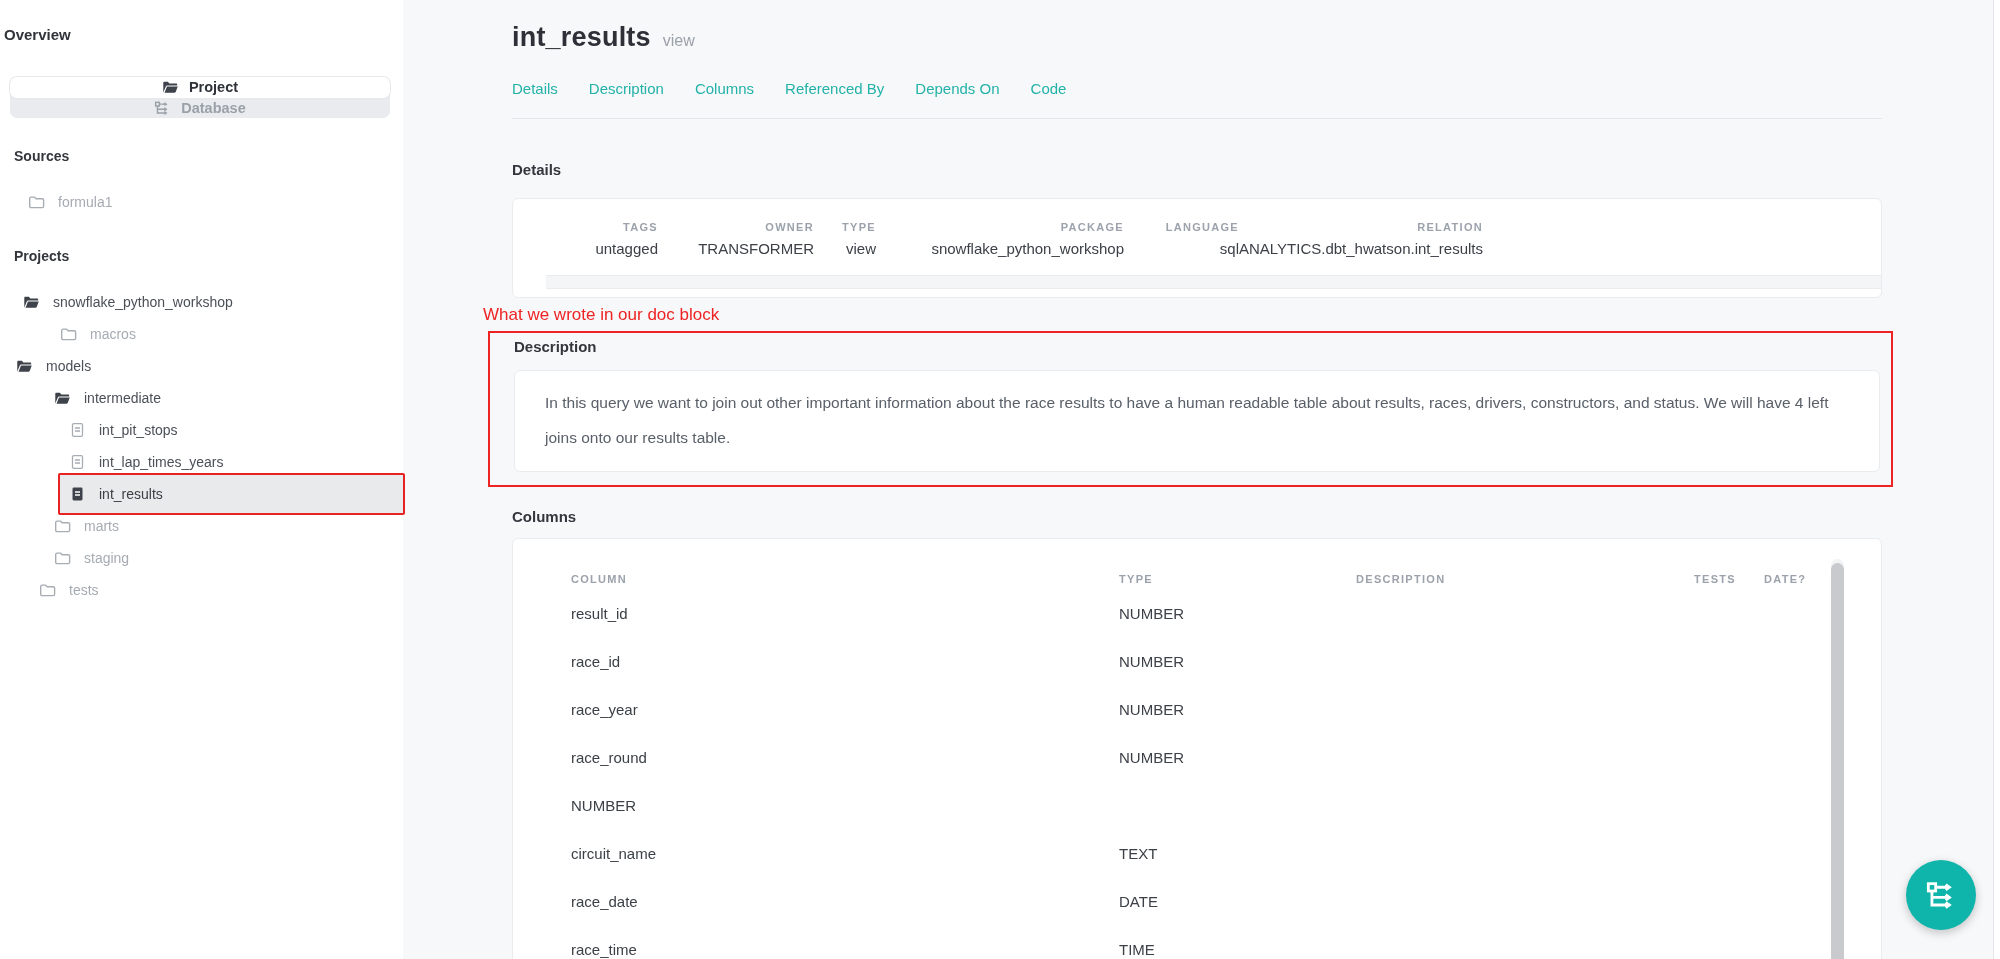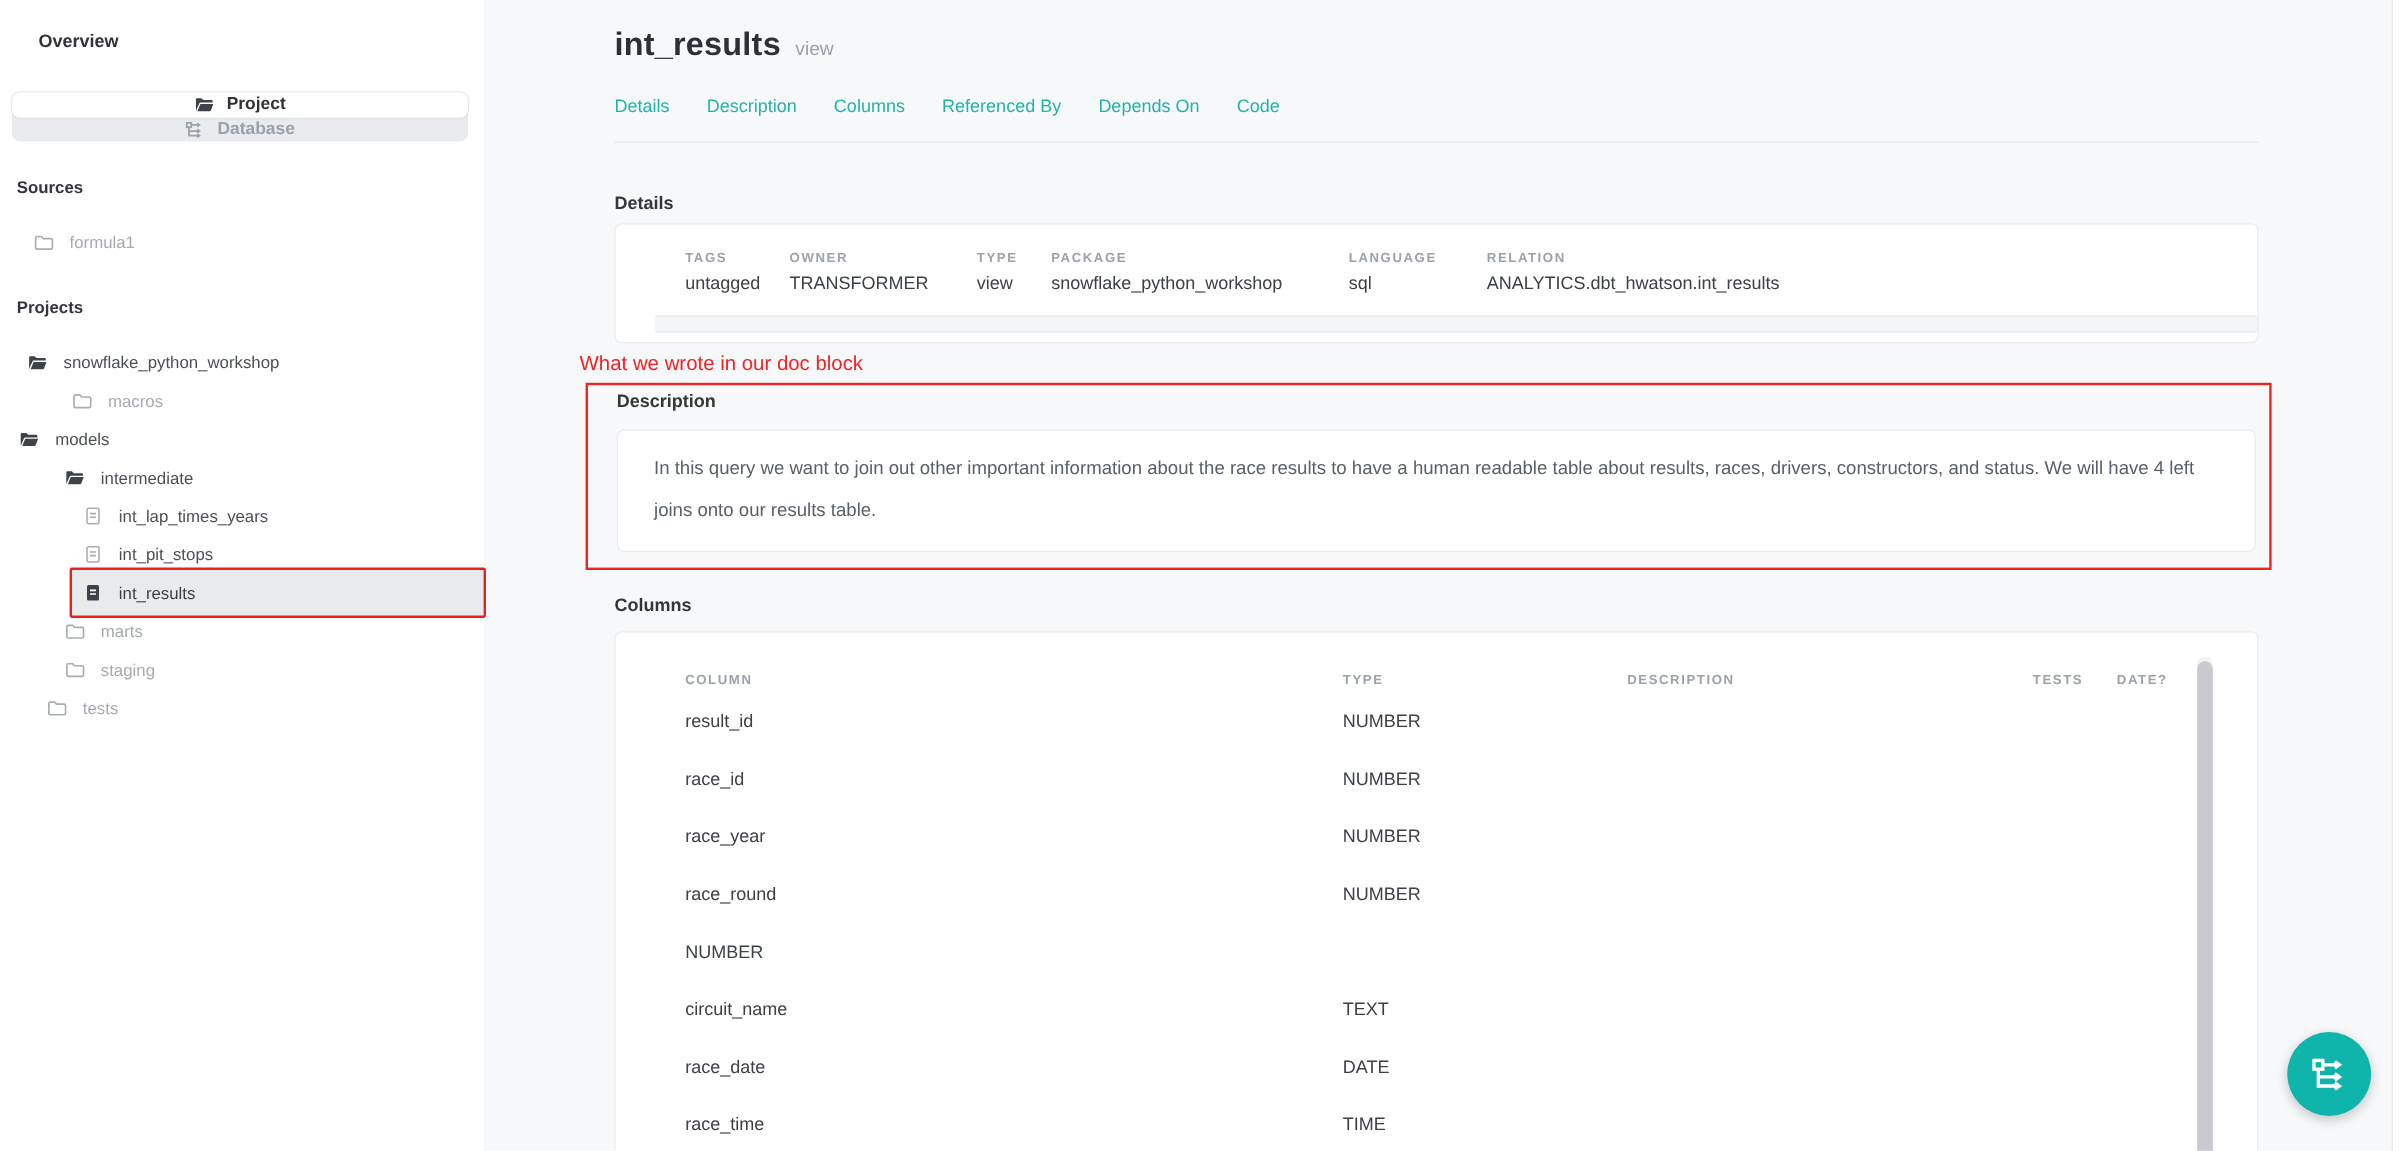--- a/index.html
+++ b/index.html
@@ -2,21 +2,21 @@
 <html><head>
 <meta charset="utf-8">
 <style>
   * { margin:0; padding:0; box-sizing:border-box; }
   html,body { width:2000px; height:959px; overflow:hidden; }
   body { font-family:"Liberation Sans", sans-serif; background:#ffffff; position:relative; }
   .app { display:flex; width:2000px; height:959px; }
 
   
   .sidebar { width:403px; min-width:403px; background:#ffffff; padding-top:26px; position:relative; z-index:2; }
-  .overview { font-size:15px; font-weight:700; color:#30333a; padding-left:32px; }
+  .overview { font-size:15px; font-weight:700; color:#30333a; padding-left:4px; }
   .toggle { display:flex; margin:34px 13px 0 10px; height:41px; background:#e9ebee; border-radius:7px;flex-direction:column; }
   .seg { flex:1; display:flex; align-items:center; justify-content:center; gap:10px;
          font-size:14.5px; font-weight:700; color:#9aa1a9; border-radius:7px; cursor:pointer; }
   .seg.active { background:#ffffff; color:#2f3239; box-shadow:0 0 0 1px #e7e9ec, 0 1px 2px rgba(0,0,0,.06); }
   .side-heading { font-size:14px; font-weight:700; color:#33363d; padding-left:14px; margin-top:30px; }
   .tree { margin-top:22px; }
   .trow-s { display:flex; align-items:center; height:32px; font-size:14px; gap:13px; cursor:pointer; position:relative; }
   .trow-s .lbl { white-space:nowrap; }
   .muted .lbl { color:#a6abb2; }
   .active-item .lbl { color:#4b4f57; }
@@ -31,21 +31,21 @@
   .content { width:1370px; position:relative; }
   .title-row { display:flex; align-items:baseline; gap:12px; }
   .page-title { font-size:27px; font-weight:700; color:#2d3036; letter-spacing:.2px; }
   .page-sub { font-size:16px; color:#9aa1a9; }
   .tabs { display:flex; gap:31px; margin-top:27px; font-size:15px; }
   .tab { color:#23b2a8; cursor:pointer; }
   .divider { height:1px; background:#e4e6ea; margin-top:21px; }
   .sec-heading { font-size:15px; font-weight:700; color:#33363d; margin-top:42px; }
 
   .card { background:#ffffff; border:1px solid #e9ebee; border-radius:6px; }
-  .details-card { margin-top:8px; padding:22px 0 8px 33px; }
+  .details-card { margin-top:20px; padding:22px 0 8px 33px;text-align:right; }
   .fields { display:flex; }
   .field { display:flex; flex-direction:column; }
   .field:nth-child(1){ width:112px; padding-left:25px; }
   .field:nth-child(2){ width:156px; }
   .field:nth-child(3){ width:62px; }
   .field:nth-child(4){ width:248px; }
   .field:nth-child(5){ width:115px; }
   .f-label { font-size:11px; letter-spacing:1.3px; color:#9ba2ab; font-weight:600; }
   .f-value { font-size:15px; color:#3c4047; margin-top:7px; white-space:nowrap; }
   .details-strip { height:14px; background:#f4f5f7; border-top:1px solid #eaecee; border-bottom:1px solid #eaecee; margin-top:18px; }
@@ -157,31 +157,31 @@
         <span class="lbl">intermediate</span>
       </div>
 
       <div class="trow-s active-item" style="padding-left:69px">
         <span class="icon16">
           <svg viewBox="0 0 16 16" width="17" height="16">
               <rect x="3" y="1.6" width="10" height="12.8" rx="1.3" fill="none" stroke="#a8adb4" stroke-width="1.3"></rect>
               <path d="M5.5 6h5M5.5 9h5" stroke="#a8adb4" stroke-width="1.3"></path>
             </svg>
         </span>
-        <span class="lbl">int_lap_times_years</span>
+        <span class="lbl">int_pit_stops</span>
       </div>
 
       <div class="trow-s active-item" style="padding-left:69px">
         <span class="icon16">
           <svg viewBox="0 0 16 16" width="17" height="16">
               <rect x="3" y="1.6" width="10" height="12.8" rx="1.3" fill="none" stroke="#a8adb4" stroke-width="1.3"></rect>
               <path d="M5.5 6h5M5.5 9h5" stroke="#a8adb4" stroke-width="1.3"></path>
             </svg>
         </span>
-        <span class="lbl">int_pit_stops</span>
+        <span class="lbl">int_lap_times_years</span>
       </div>
 
       <div class="trow-s selected" style="padding-left:69px">
         <span class="sel-box"></span>
         <span class="icon16">
           <svg viewBox="0 0 16 16" width="17" height="16">
               <rect x="3" y="1.6" width="10" height="12.8" rx="1.3" fill="#3e424a"></rect>
               <path d="M5.5 6h5M5.5 9h5" stroke="#ffffff" stroke-width="1.3"></path>
             </svg>
         </span>

